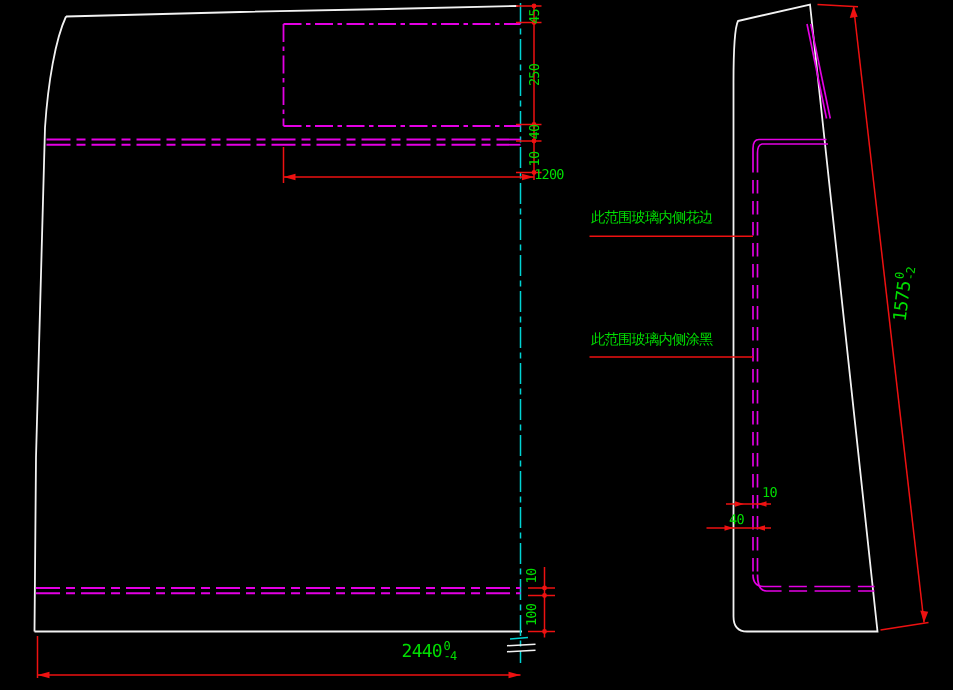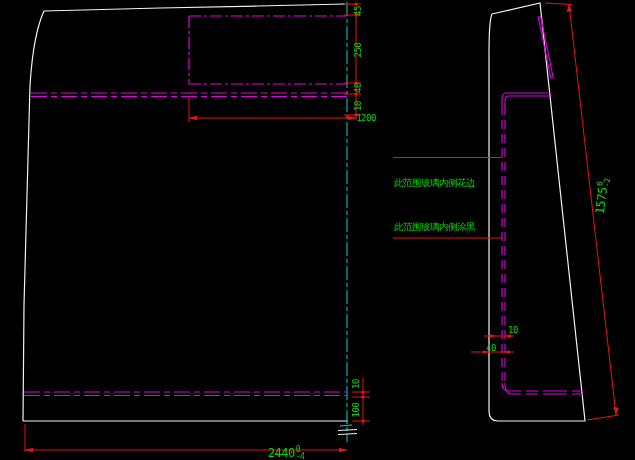--- a/index.html
+++ b/index.html
@@ -142,35 +142,35 @@
   <div class="lbl rot" style="left:358px;top:11px;">45</div>
   <div class="lbl rot" style="left:358px;top:50px;">250</div>
   <div class="lbl rot" style="left:358px;top:88px;">40</div>
   <div class="lbl rot" style="left:358px;top:106px;">10</div>
 
   <div class="lbl" style="left:325px;top:118px;margin-left:41px;">1200</div>
 
   <div class="lbl rot" style="left:356px;top:384px;">10</div>
   <div class="lbl rot" style="left:356px;top:410px;">100</div>
 
-  <div class="tolgroup" style="left:286px;top:453px;">
+  <div class="tolgroup" style="left:286px;top:434px;">
     <span class="main">2440</span>
     <span class="tol">
       <span>0</span>
       <span>-4</span>
     </span>
   </div>
 
   <div class="tolgroup rot" style="left:602px;top:196px;">
     <span class="main">1575</span>
     <span class="tol">
       <span>0</span>
       <span>-2</span>
     </span>
   </div>
 
   <div class="lbl" style="left:513px;top:330px;">10</div>
   <div class="lbl" style="left:491px;top:348px;">40</div>
 
-  <div class="note" style="left:394px;top:141px;margin-top:37px;">此范围玻璃内侧花边</div>
+  <div class="note" style="left:394px;top:141px;">此范围玻璃内侧花边</div>
   <div class="note" style="left:394px;top:222px;text-align:center;">此范围玻璃内侧涂黑</div>
 
 </div>
 
 </body></html>

